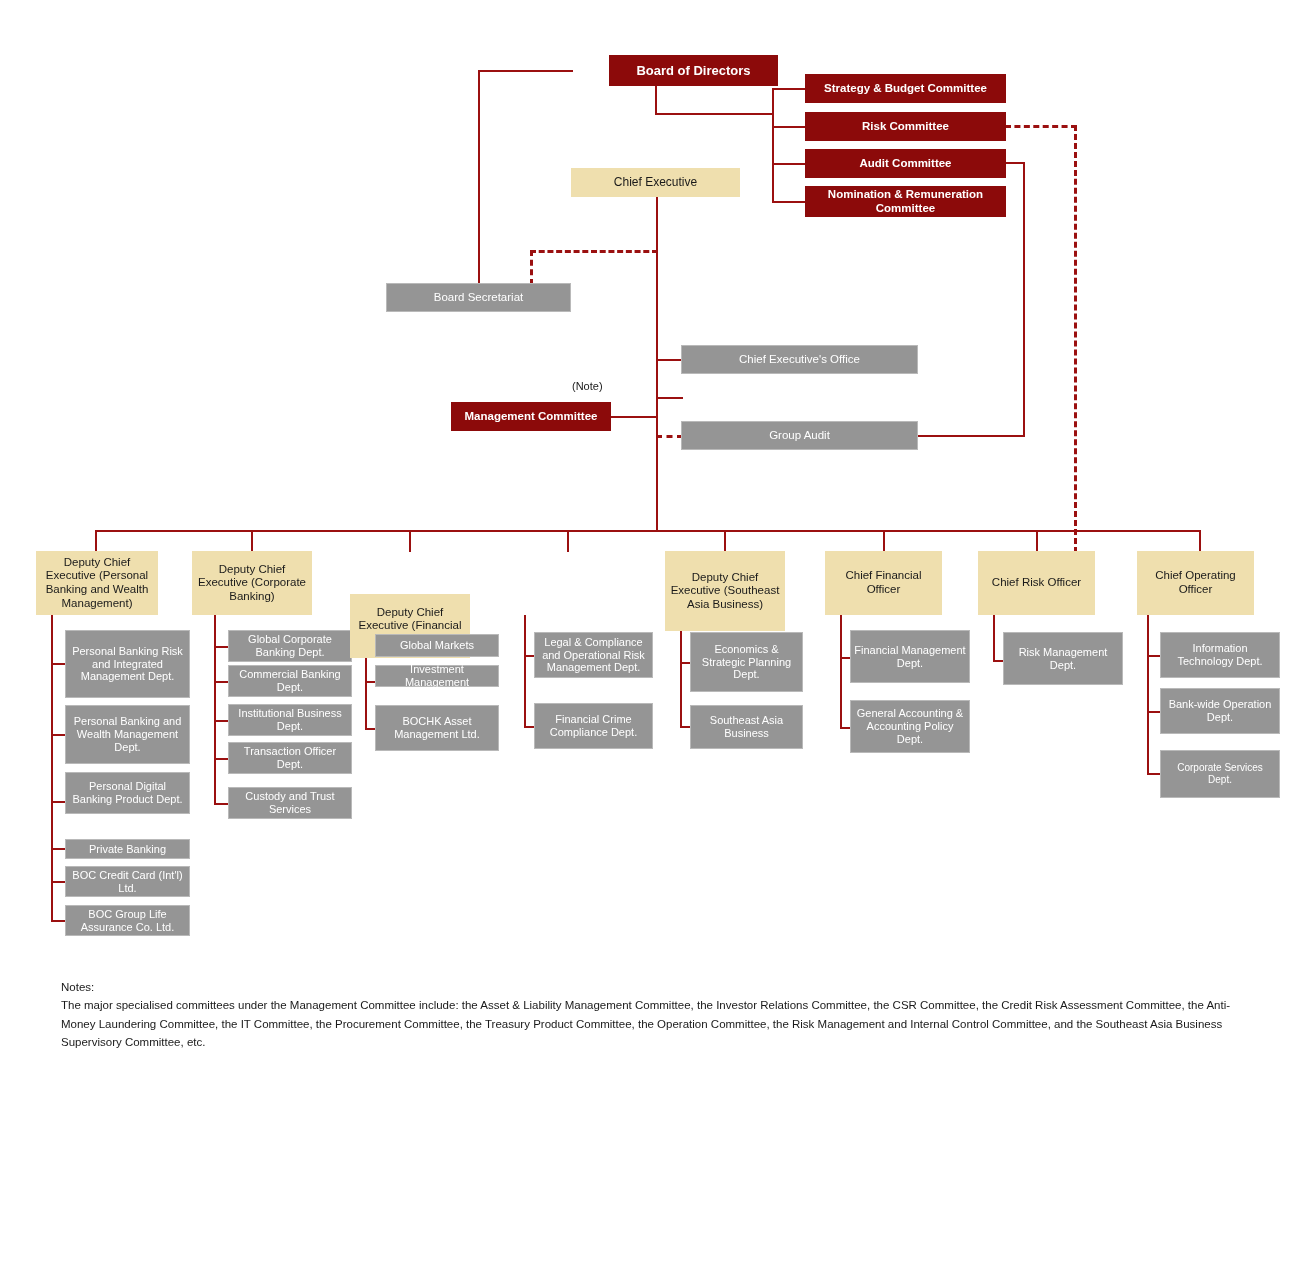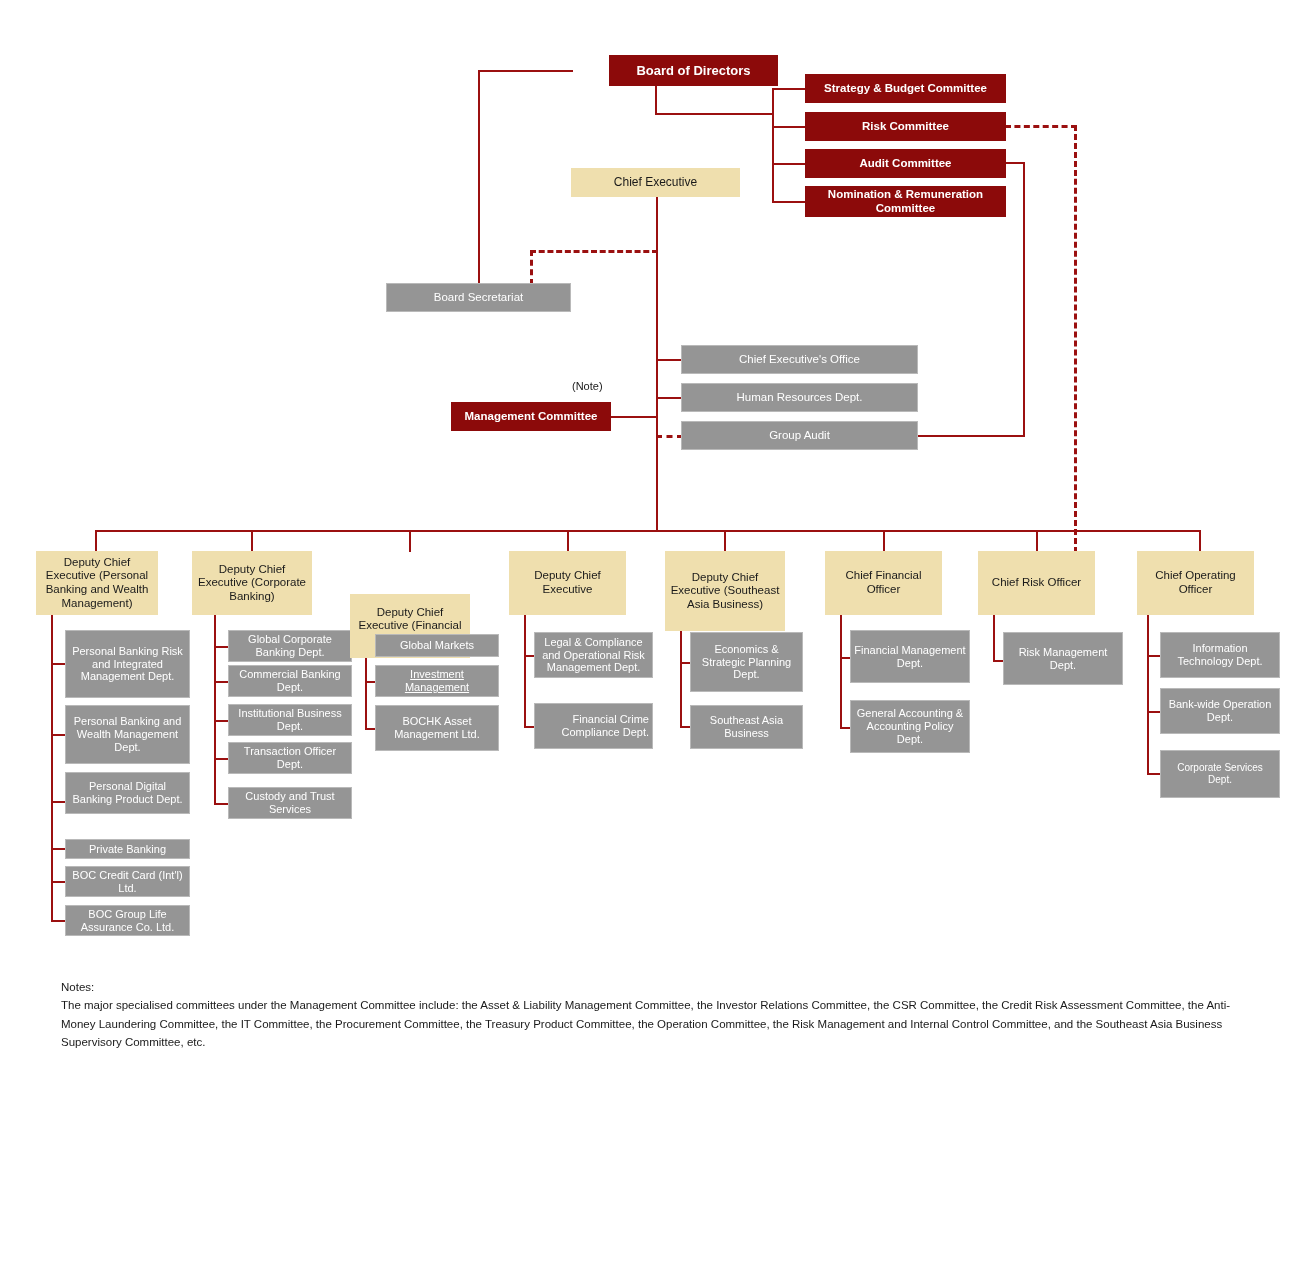--- a/index.html
+++ b/index.html
@@ -123,23 +123,20 @@
   </div>
 
   <div class="dline-v" style="left:530px; top:250px; height:35px;"></div>
   <div class="dline-h" style="left:530px; top:250px; width:128px;"></div>
 
   <div class="line vline" style="left:656px; top:197px; height:335px;"></div>
 
   <div class="box box-gray" style="left:681px; top:345px; width:237px; height:29px; font-size:11.5px;">
     <span>Chief Executive's Office</span>
   </div>
-  <div class="box box-gray" style="left:681px; top:383px; width:237px; height:29px; font-size:11.5px;">
-    <span>Human Resources Dept.</span>
-  </div>
   <div class="box box-gray" style="left:681px; top:421px; width:237px; height:29px; font-size:11.5px;">
     <span>Group Audit</span>
   </div>
 
   <div class="line hline" style="left:656px; top:359px; width:27px;"></div>
   <div class="line hline" style="left:656px; top:397px; width:27px;"></div>
 
   <div class="dline-h" style="left:656px; top:435px; width:27px;"></div>
 
   <div class="box box-red" style="left:451px; top:402px; width:160px; height:29px; font-size:11.5px;">
@@ -236,41 +233,38 @@
   <div class="box box-cream" style="left:350px; top:551px; width:120px; height:64px; font-size:11.5px;margin-top:43px;">
     <span>Deputy Chief Executive (Financial Markets)</span>
   </div>
   <div class="line vline" style="left:365px; top:615px; height:113px;"></div>
 
   <div class="box box-gray" style="left:375px; top:634px; width:124px; height:23px; font-size:11px;">
     <span>Global Markets</span>
   </div>
   <div class="line hline" style="left:365px; top:645px; width:12px;"></div>
 
-  <div class="box box-gray" style="left:375px; top:665px; width:124px; height:32px; font-size:11px;text-decoration:underline;">
+  <div class="box box-gray" style="left:375px; top:665px; width:124px; height:22px; font-size:11px;">
     <span>Investment Management</span>
   </div>
   <div class="line hline" style="left:365px; top:681px; width:12px;"></div>
 
   <div class="box box-gray" style="left:375px; top:705px; width:124px; height:46px; font-size:11px;">
     <span>BOCHK Asset Management Ltd.</span>
   </div>
   <div class="line hline" style="left:365px; top:728px; width:12px;"></div>
 
-  <div class="box box-cream" style="left:509px; top:551px; width:117px; height:64px; font-size:11.5px;">
-    <span>Deputy Chief Executive</span>
-  </div>
   <div class="line vline" style="left:524px; top:615px; height:111px;"></div>
 
   <div class="box box-gray" style="left:534px; top:632px; width:119px; height:46px; font-size:11px;">
     <span>Legal &amp; Compliance and Operational Risk Management Dept.</span>
   </div>
   <div class="line hline" style="left:524px; top:655px; width:12px;"></div>
 
-  <div class="box box-gray" style="left:534px; top:703px; width:119px; height:46px; font-size:11px;text-align:right;">
+  <div class="box box-gray" style="left:534px; top:703px; width:119px; height:46px; font-size:11px;">
     <span>Financial Crime Compliance Dept.</span>
   </div>
   <div class="line hline" style="left:524px; top:726px; width:12px;"></div>
 
   <div class="box box-cream" style="left:665px; top:551px; width:120px; height:80px; font-size:11.5px;">
     <span>Deputy Chief Executive (Southeast Asia Business)</span>
   </div>
   <div class="line vline" style="left:680px; top:615px; height:111px;"></div>
 
   <div class="box box-gray" style="left:690px; top:632px; width:113px; height:60px; font-size:11px;">

